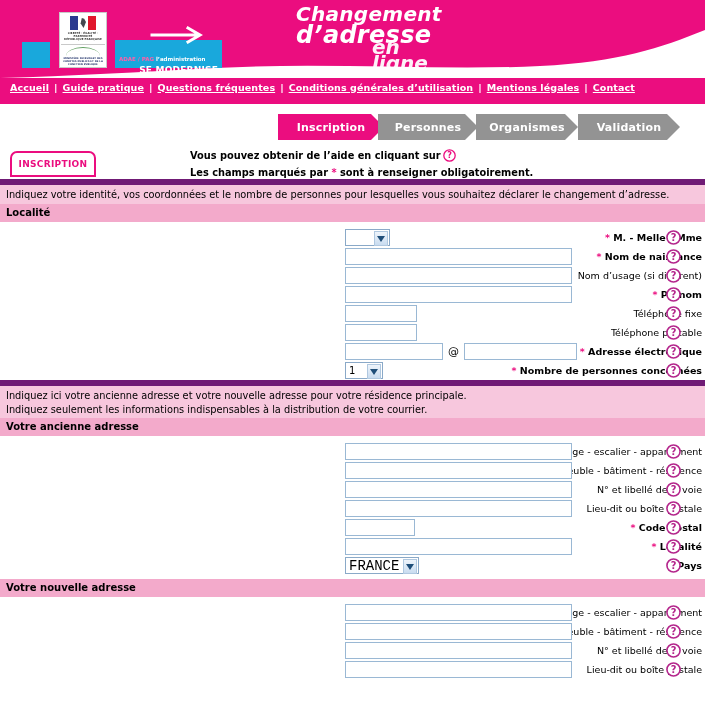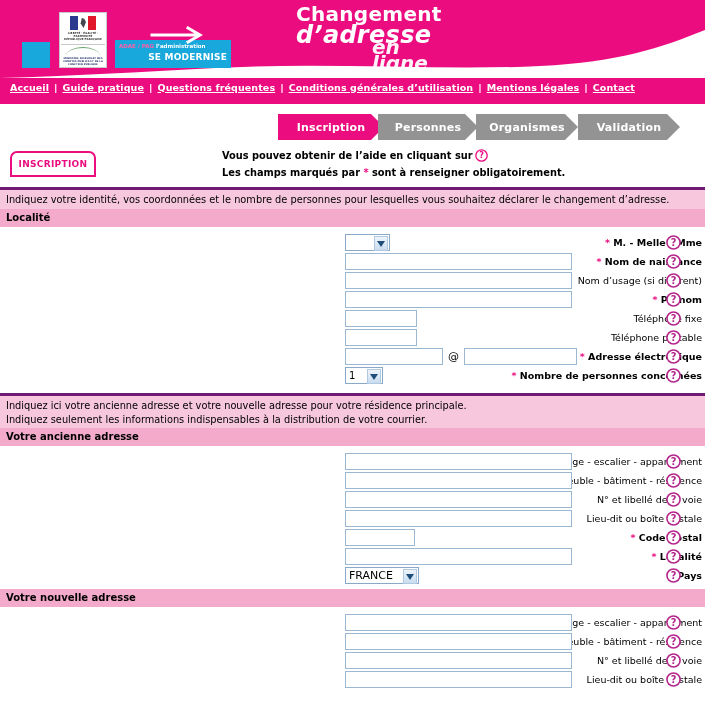--- a/index.html
+++ b/index.html
@@ -87,24 +87,24 @@
   .marianne-min {
     font-size: 2.5px;
     line-height: 3px;
     color: #23346b;
     text-align: center;
     font-weight: bold;
   }
   .logo-cyan-box {
     position: absolute;
     left: 93px; top: 28px;
-    width: 116px; height: 28px;
+    width: 107px; height: 28px;
     background: #19a8dc;
     color: #ffffff;
-    padding: 3px 4px 0 4px;
+    padding: 16px 4px 0 4px;
   }
   .lcb-line1 {
     font-size: 5.5px;
     line-height: 7px;
     font-weight: bold;
     white-space: nowrap;
   }
   .lcb-line1 .pink { color: #ff5fa8; }
   .lcb-line2 {
     font-size: 9px;
@@ -116,20 +116,21 @@
   }
   .banner-title {
     position: absolute;
     left: 296px; top: 4px;
     color: #ffffff;
     font-family: "DejaVu Sans", "Liberation Sans", sans-serif;
     z-index: 4;
   }
   .bt-l1 {
     font-size: 20px;
+    font-style: italic;
     font-weight: bold;
     line-height: 21px;
     letter-spacing: .3px;
   }
   .bt-l2 {
     font-size: 24px;
     font-style: italic;
     font-weight: bold;
     line-height: 21px;
     letter-spacing: .3px;
@@ -230,39 +231,37 @@
     letter-spacing: .3px;
     z-index: 3;
   }
   .help-text {
     position: absolute;
     left: 190px; top: 0px;
     color: #000000;
     font-size: 9.8px;
     font-weight: bold;
     line-height: 14px;
-    margin-left: 32px;
   }
   .help-text .star { color: #eb0d7f; }
   .qmark-inline {
     display: inline-block;
     vertical-align: -3px;
     margin-left: 2px;
   }
 
   
   .band-light {
     width: 705px;
     background: #f7c7dd;
     color: #000000;
     font-size: 9.8px;
     line-height: 14px;
     padding: 3px 6px 2px 6px;
-    border-top: 3px solid #701a75;
-    margin-top: 8px;
+    border-top: 6px solid #701a75;
   }
   .band-head {
     width: 705px;
     background: #f3aacb;
     color: #000000;
     font-size: 10px;
     font-weight: bold;
     line-height: 15px;
     padding: 1px 6px 2px 6px;
   }
@@ -339,21 +338,21 @@
     display: flex;
     align-items: center;
     justify-content: center;
   }
   .selbox .arrowbtn svg { display: block; }
   .sel-civ { width: 45px; }
   .sel-civ .selval { padding-right: 18px; }
   .sel-nb { width: 38px; }
   .sel-nb .selval { padding-right: 18px; }
   .sel-pays { width: 74px; }
-  .sel-pays .selval { padding-right: 18px; font-size: 11px; }
+  .sel-pays .selval { padding-right: 18px; font-size: 14px; font-family: Liberation Mono, monospace; }
 
   .qhelp {
     position: absolute;
     left: 666px; top: 2px;
     width: 15px; height: 15px;
     cursor: pointer;
   }
   .spacer6 { height: 6px; width: 705px; }
   .spacer4 { height: 4px; width: 705px; }
 </style>

